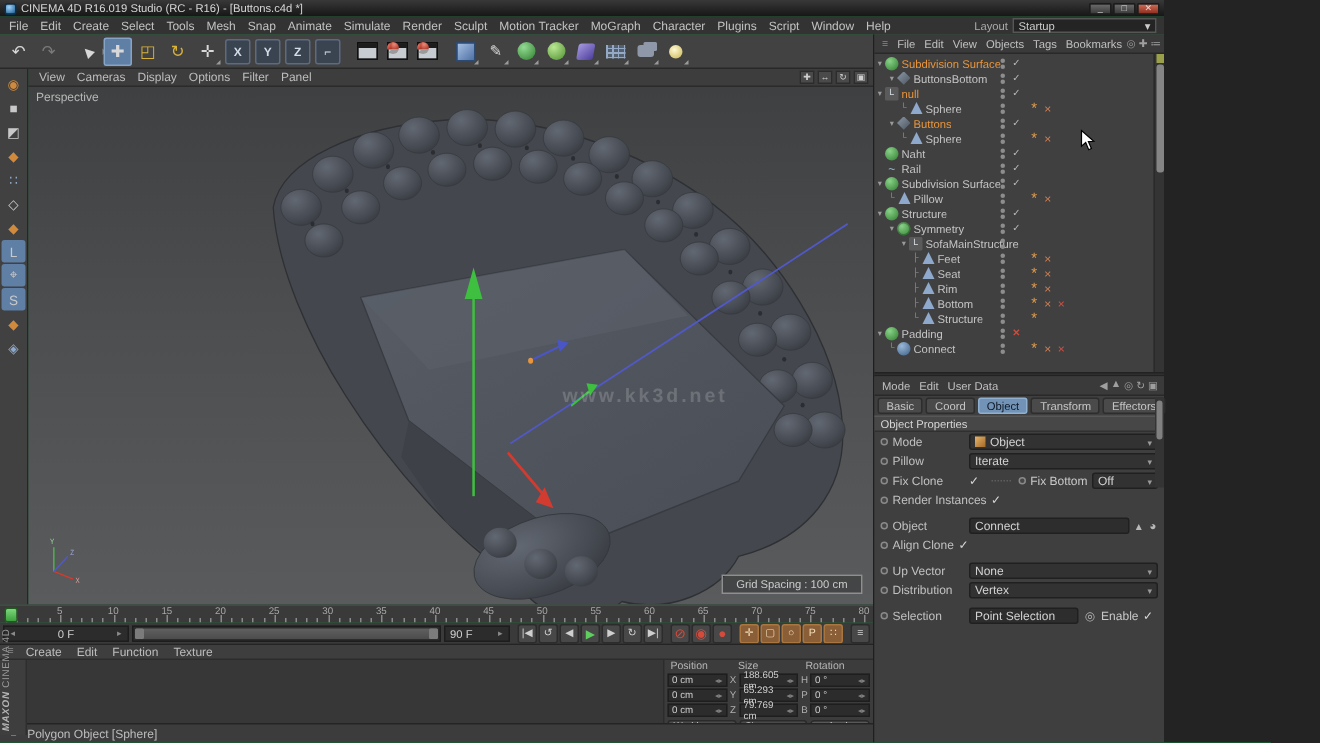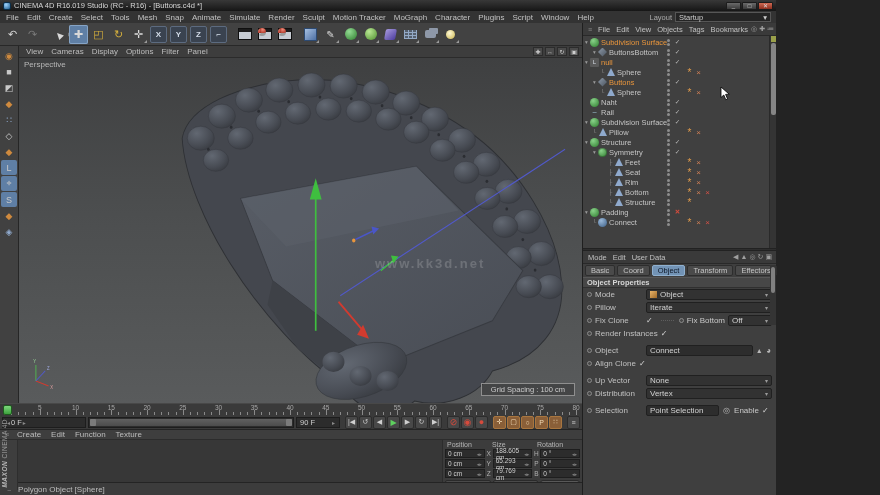--- a/index.html
+++ b/index.html
@@ -72,21 +72,21 @@
 
   
   .ruler{height:12px;background:#3a3a3a;border-top:1px solid #484848;position:relative;overflow:hidden}
   .tick{position:absolute;bottom:0;width:1px;height:3px;background:#8a8a8a}
   .tick.major{height:5px}
   .ticklbl{position:absolute;top:0;font-size:6.5px;color:#a8a8a8;transform:translateX(-50%)}
   .playhead{position:absolute;top:1px;width:9px;height:10px;background:linear-gradient(#7cd87c,#3da03d);border:1px solid #1e5c1e;border-radius:2px}
   .rangerow{height:14px;display:flex;align-items:center;background:#3a3a3a;padding:0 2px;gap:2px}
   .fld{background:#2c2c2c;border:1px solid #1d1d1d;height:11px;display:flex;align-items:center;font-size:7.5px;padding:0 3px;color:#cfcfcf}
   .fld .stp{color:#8a8a8a;font-size:6px;padding:0 1px}
-  .fld.fstart{width:84px;justify-content:flex-start}
+  .fld.fstart{width:84px;justify-content:space-between}
   .fld.fend{width:44px;justify-content:space-between}
   .slider{flex:1;height:11px;background:#2c2c2c;border:1px solid #1d1d1d;position:relative}
   .slider .bar{position:absolute;left:1px;right:1px;top:1px;bottom:1px;background:linear-gradient(#606060,#4c4c4c);border-radius:1px}
   .slider .cap{position:absolute;top:1px;bottom:1px;width:6px;background:#7b7b7b;border-radius:1px}
   .transport{display:flex;gap:1px;padding-left:3px}
   .tpb{width:13px;height:13px;background:#484848;border:1px solid #2c2c2c;display:flex;align-items:center;justify-content:center;font-size:7px;color:#cfcfcf;border-radius:2px;flex:0 0 auto}
   .tpb.gap{margin-left:4px}
   .tpb.play{color:#5ecf5e;font-size:8px}
   .tpb.rec{color:#d64a3c;font-size:9px}
   .tpb.tog{background:#8a5f38;border-color:#a9763f;color:#f3ddb8}
@@ -139,21 +139,21 @@
   .omscroll .thumb{position:absolute;top:7px;left:1px;width:5px;height:72px;background:#858585;border-radius:2px}
   .splitter{height:3px;background:#2e2e2e;border-top:1px solid #222;border-bottom:1px solid #222}
 
   
   .am{flex:1;display:flex;flex-direction:column;background:#3f3f3f;min-height:0;position:relative}
   .amtitle{height:12px;display:flex;align-items:center;gap:3px;padding:0 3px;font-size:8px;color:#cfcfcf}
   .cloneico{width:9px;height:9px;background:linear-gradient(135deg,#bcd29a,#5f7f3f);border:1px solid #2f3f1f;border-radius:1px}
   .amtabs{display:flex;gap:2px;padding:1px 2px;height:13px}
   .amtab{background:#4a4a4a;border:1px solid #2d2d2d;font-size:7.5px;padding:0 5px;display:flex;align-items:center;border-radius:2px;color:#c6c6c6}
   .amtab.active{background:#7293b5;color:#0d1726;border-color:#8fb0cf}
-  .amsection{height:11px;background:#474747;border-top:1px solid #575757;border-bottom:1px solid #303030;font-size:7.5px;font-weight:bold;color:#d6d6d6;display:flex;align-items:center;padding:0 4px}
+  .amsection{height:11px;background:#474747;border-top:1px solid #575757;border-bottom:1px solid #303030;font-size:7.5px;font-weight:normal;color:#d6d6d6;display:flex;align-items:center;padding:0 4px}
   .amrow{height:13px;display:flex;align-items:center;padding:0 4px;gap:3px;font-size:8px}
   .amlabel{width:56px;display:flex;align-items:center;gap:3px;color:#c0c0c0;flex:0 0 auto}
   .animdot{width:5px;height:5px;border-radius:50%;border:1px solid #8a8a8a;background:#474747;flex:0 0 auto}
   .dd2{flex:1;height:11px;background:#323232;border:1px solid #202020;border-radius:2px;display:flex;align-items:center;justify-content:space-between;padding:0 3px;color:#d2d2d2}
   .dd2 .arr{color:#9a9a9a;font-size:6px}
   .dd2 .modecube{width:7px;height:7px;background:linear-gradient(135deg,#e8b46a,#a06a28);margin-right:3px}
   .dd2 .dv{display:flex;align-items:center}
   .txtf{flex:1;height:11px;background:#2d2d2d;border:1px solid #202020;border-radius:2px;display:flex;align-items:center;padding:0 3px;color:#d2d2d2}
   .ck{color:#d6d6d6;font-size:8px;width:10px}
   .dotline{flex:1;border-bottom:1px dotted #5e5e5e;height:1px;margin:0 2px}
@@ -810,20 +810,33 @@
               <span class="ol">Symmetry</span>
               <span class="cols">
                 <span class="dots">
                   <i></i>
                   <i></i>
                 </span>
                 <span class="chk">✓</span>
                 <span class="tags"></span>
               </span>
             </div>
+            <div class="om-row" style="padding-left: 16px;">
+              <span class="tw">▾</span>
+              <span class="oi ic-xref">L</span>
+              <span class="ol">SofaMainStructure</span>
+              <span class="cols">
+                <span class="dots">
+                  <i></i>
+                  <i></i>
+                </span>
+                <span class="chk"></span>
+                <span class="tags"></span>
+              </span>
+            </div>
             <div class="om-row" style="padding-left: 24px;">
               <span class="tw">├</span>
               <span class="oi ic-poly"></span>
               <span class="ol">Feet</span>
               <span class="cols">
                 <span class="dots">
                   <i></i>
                   <i></i>
                 </span>
                 <span class="chk"></span>

